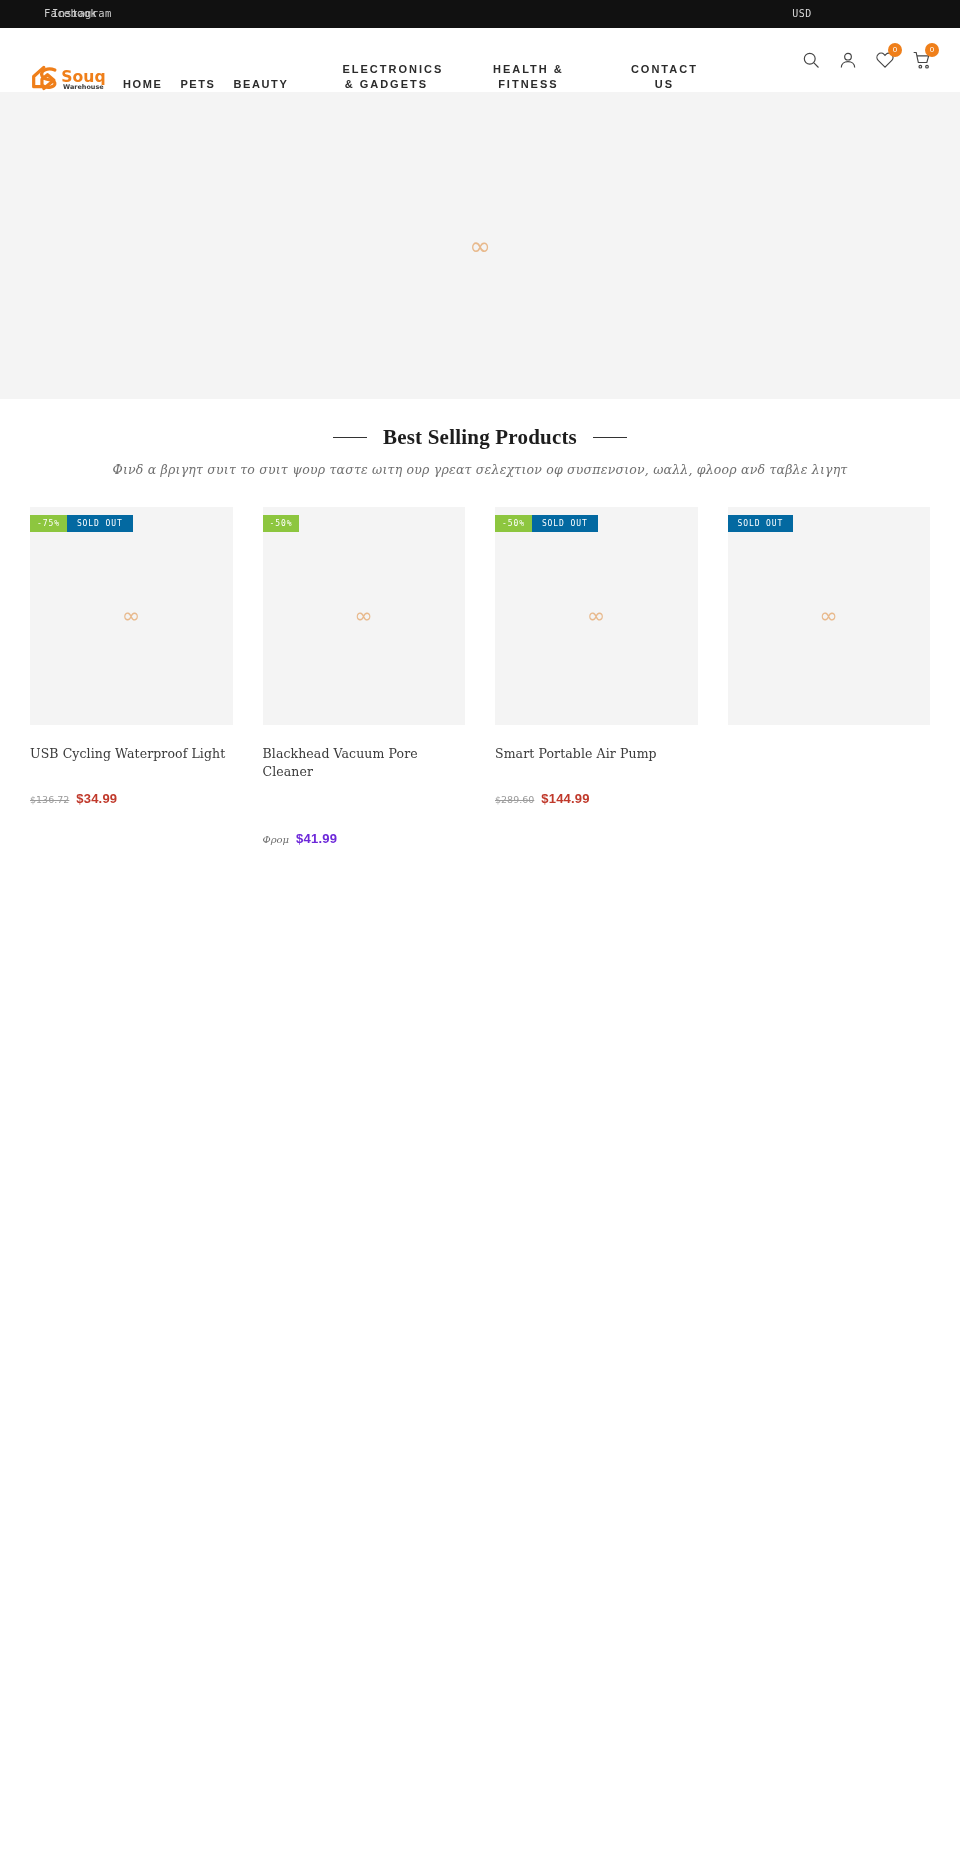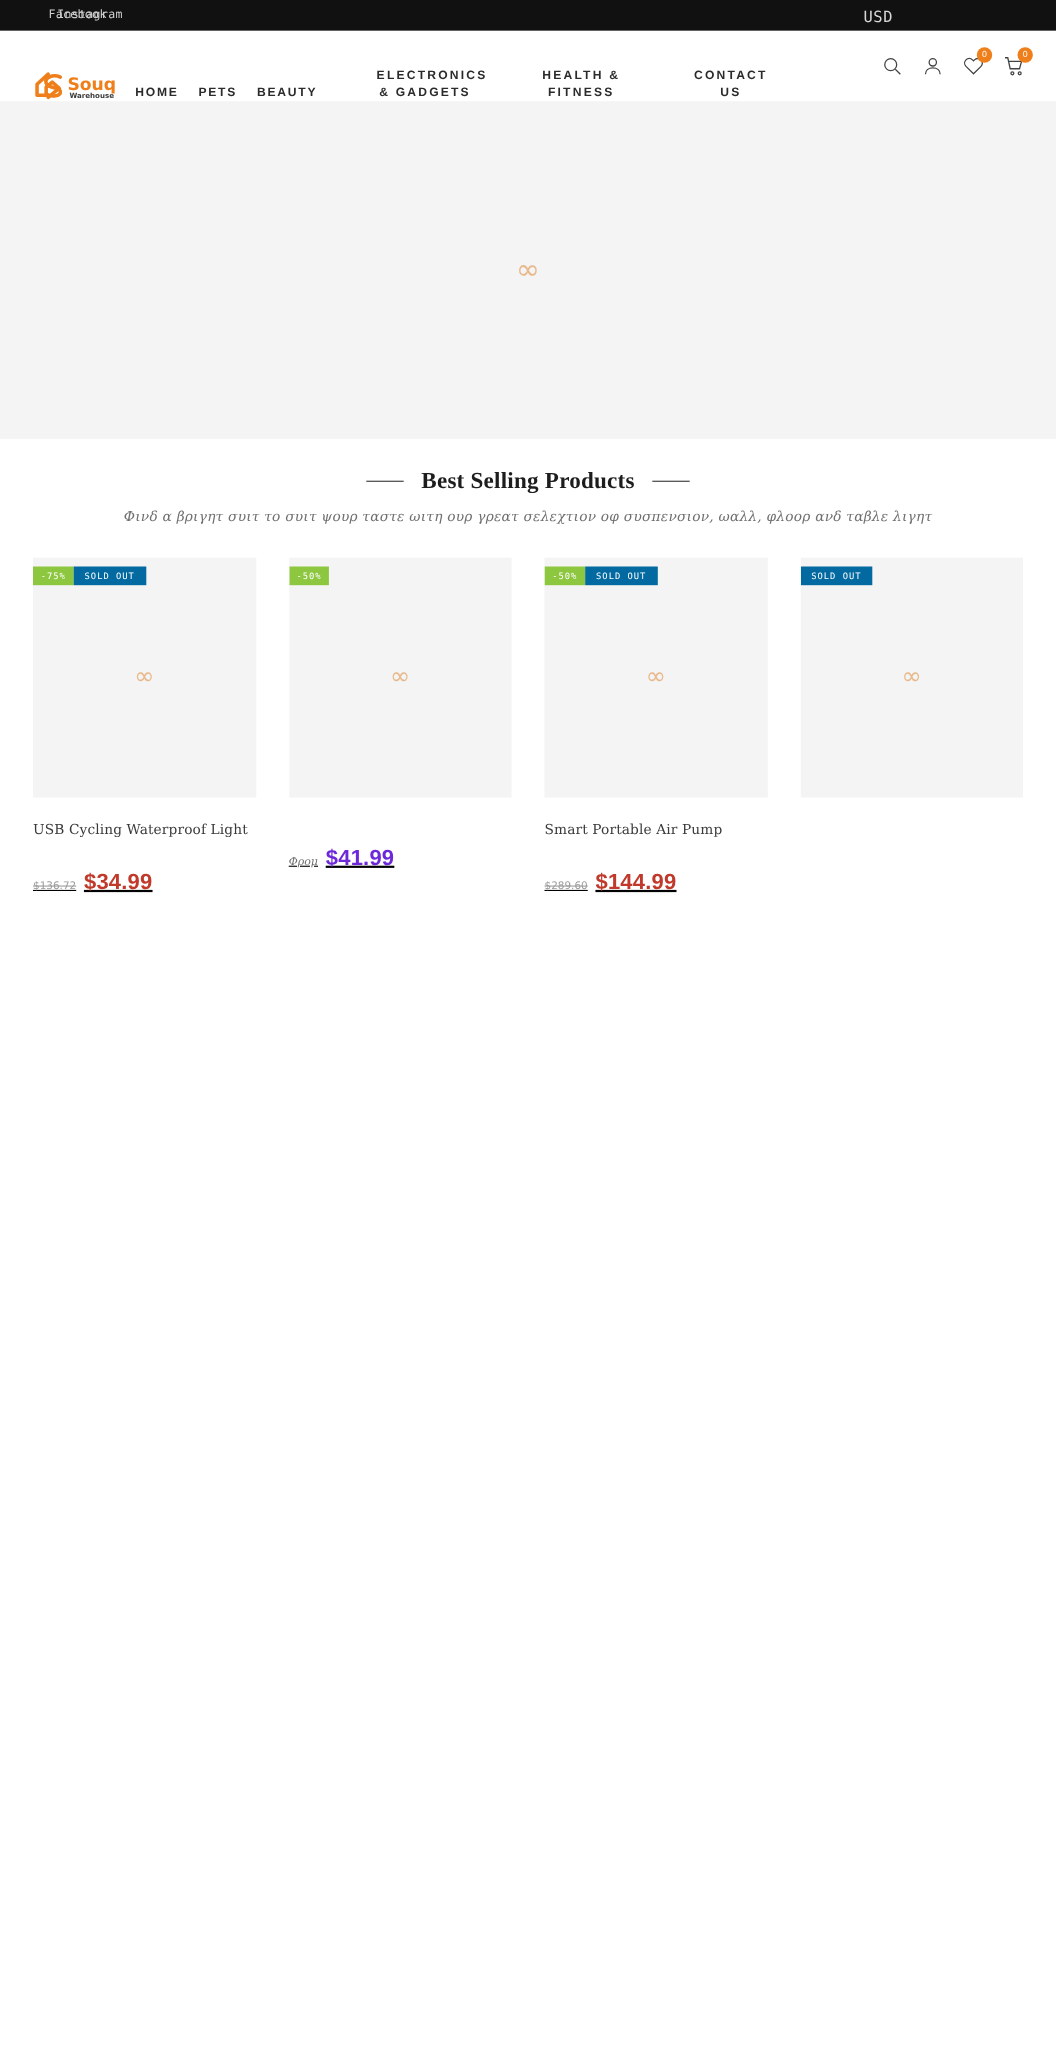--- a/index.html
+++ b/index.html
@@ -38,21 +38,21 @@
     text-decoration: none;
     white-space: nowrap;
     font-family: "DejaVu Sans Mono", monospace;
   }
   .topbar-social a.second { left: 8px; }
   .topbar-currency {
     position: absolute;
     right: 148px;
     top: 8px;
     color: #d8d8d8;
-    font-size: 14px;
+    font-size: 10px;
     letter-spacing: .6px;
     font-family: "DejaVu Sans Mono", monospace;
     cursor: pointer;
   }
 
   
   .header {
     height: 64px;
     background: #ffffff;
     display: flex;
@@ -224,38 +224,37 @@
     color: #3a3a3a;
     letter-spacing: .1px;
     line-height: 18px;
     cursor: pointer;
   }
   .card-price {
     margin-top: 28px;
     display: flex;
     align-items: baseline;
     gap: 7px;
-    text-decoration: underline;
   }
   .price-old {
     font-family: "DejaVu Sans", sans-serif;
     font-size: 9.5px;
     color: #9b9b9b;
     text-decoration: line-through;
   }
   .price-from {
     font-family: "DejaVu Serif", serif;
     font-style: italic;
     font-size: 10px;
     color: #6e6e6e;
     margin-top: 25px;
   }
   .price-new {
     font-family: "Liberation Sans", sans-serif;
-    font-size: 20px;
+    font-size: 13px;
     font-weight: bold;
     color: #c0392b;
     letter-spacing: .2px;
   }
   .price-new.dark { color: #6d28d9; }
 </style>
 </head>
 <body>
 
 <div class="topbar">
@@ -345,20 +344,21 @@
       </div>
     </div>
 
     <div class="card">
       <div class="card-media">
         <div class="tags">
           <span class="tag sale">-50%</span>
         </div>
         <span class="ph small">∞</span>
       </div>
+      <div class="card-title">Blackhead Vacuum Pore Cleaner</div>
       <div class="card-price">
         <span class="price-from">Φρομ</span>
         <span class="price-new dark">$41.99</span>
       </div>
     </div>
 
     <div class="card">
       <div class="card-media">
         <div class="tags">
           <span class="tag sale">-50%</span>

